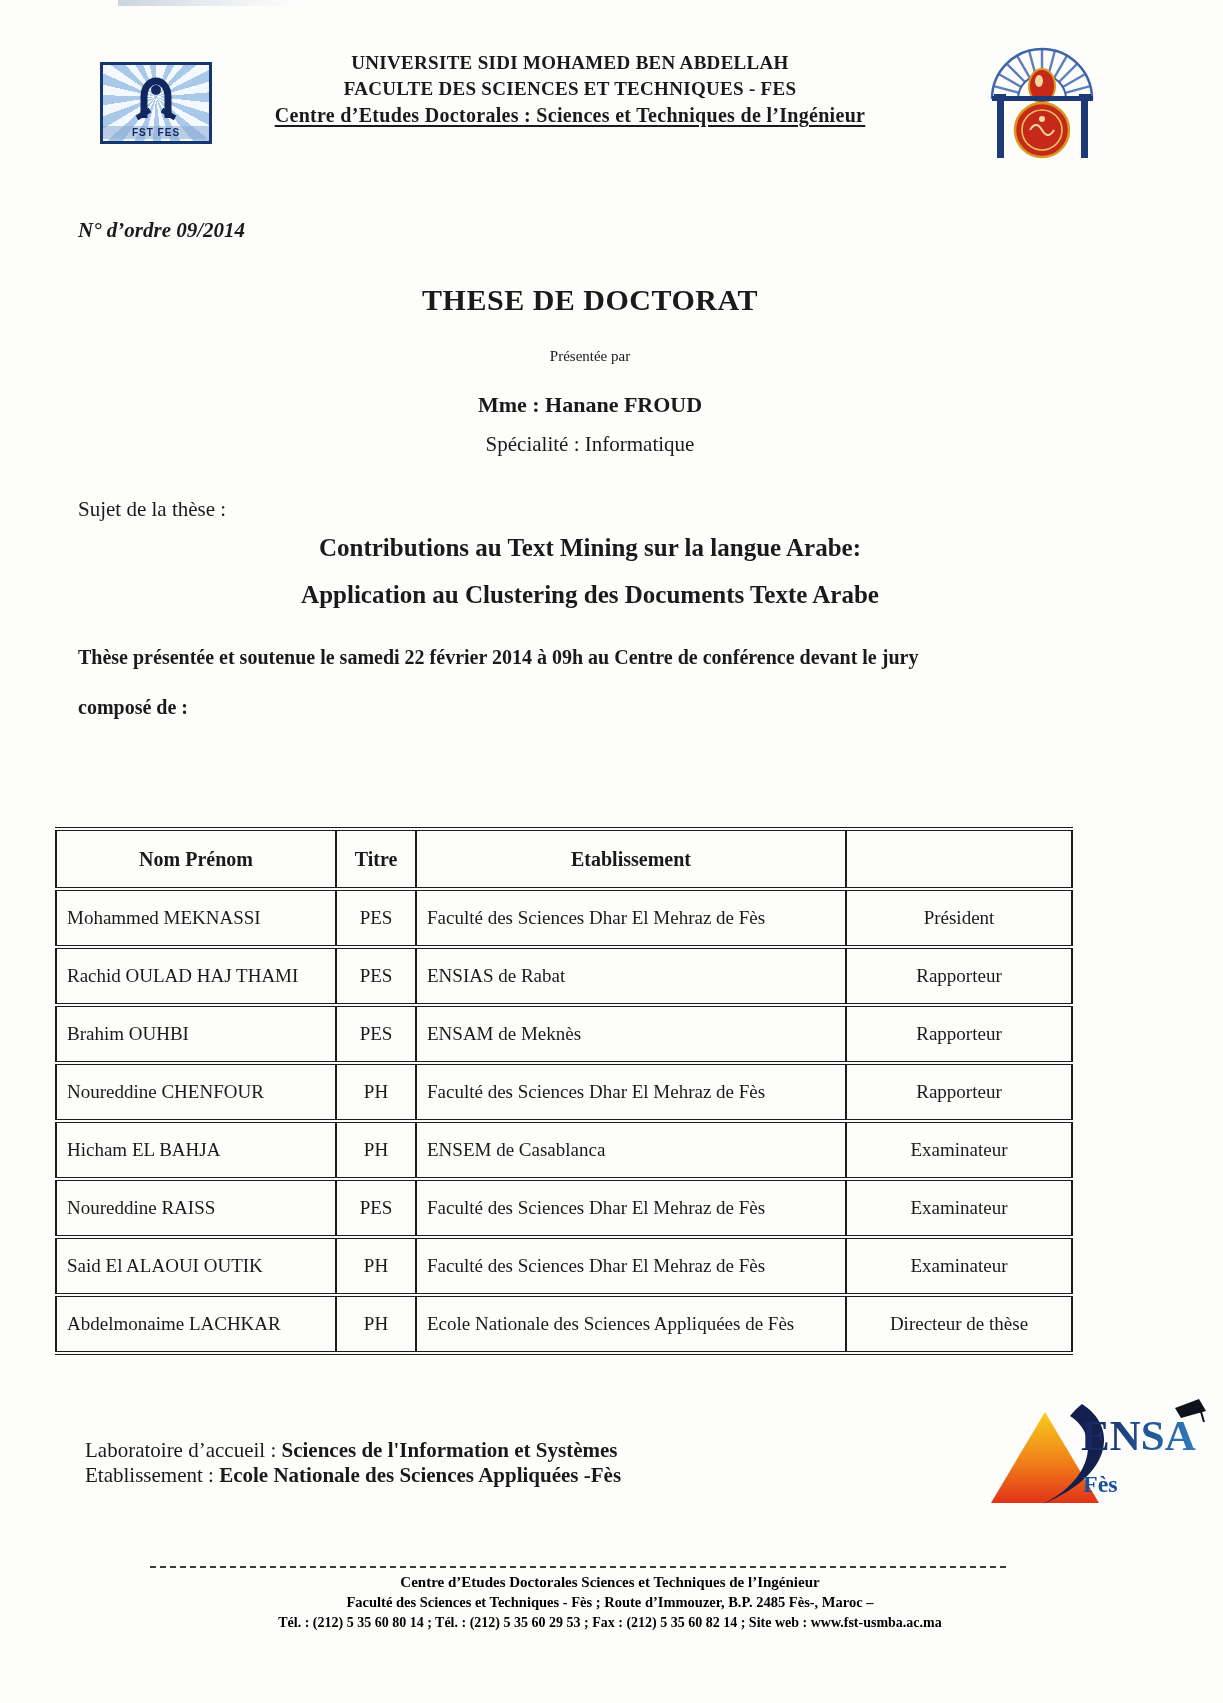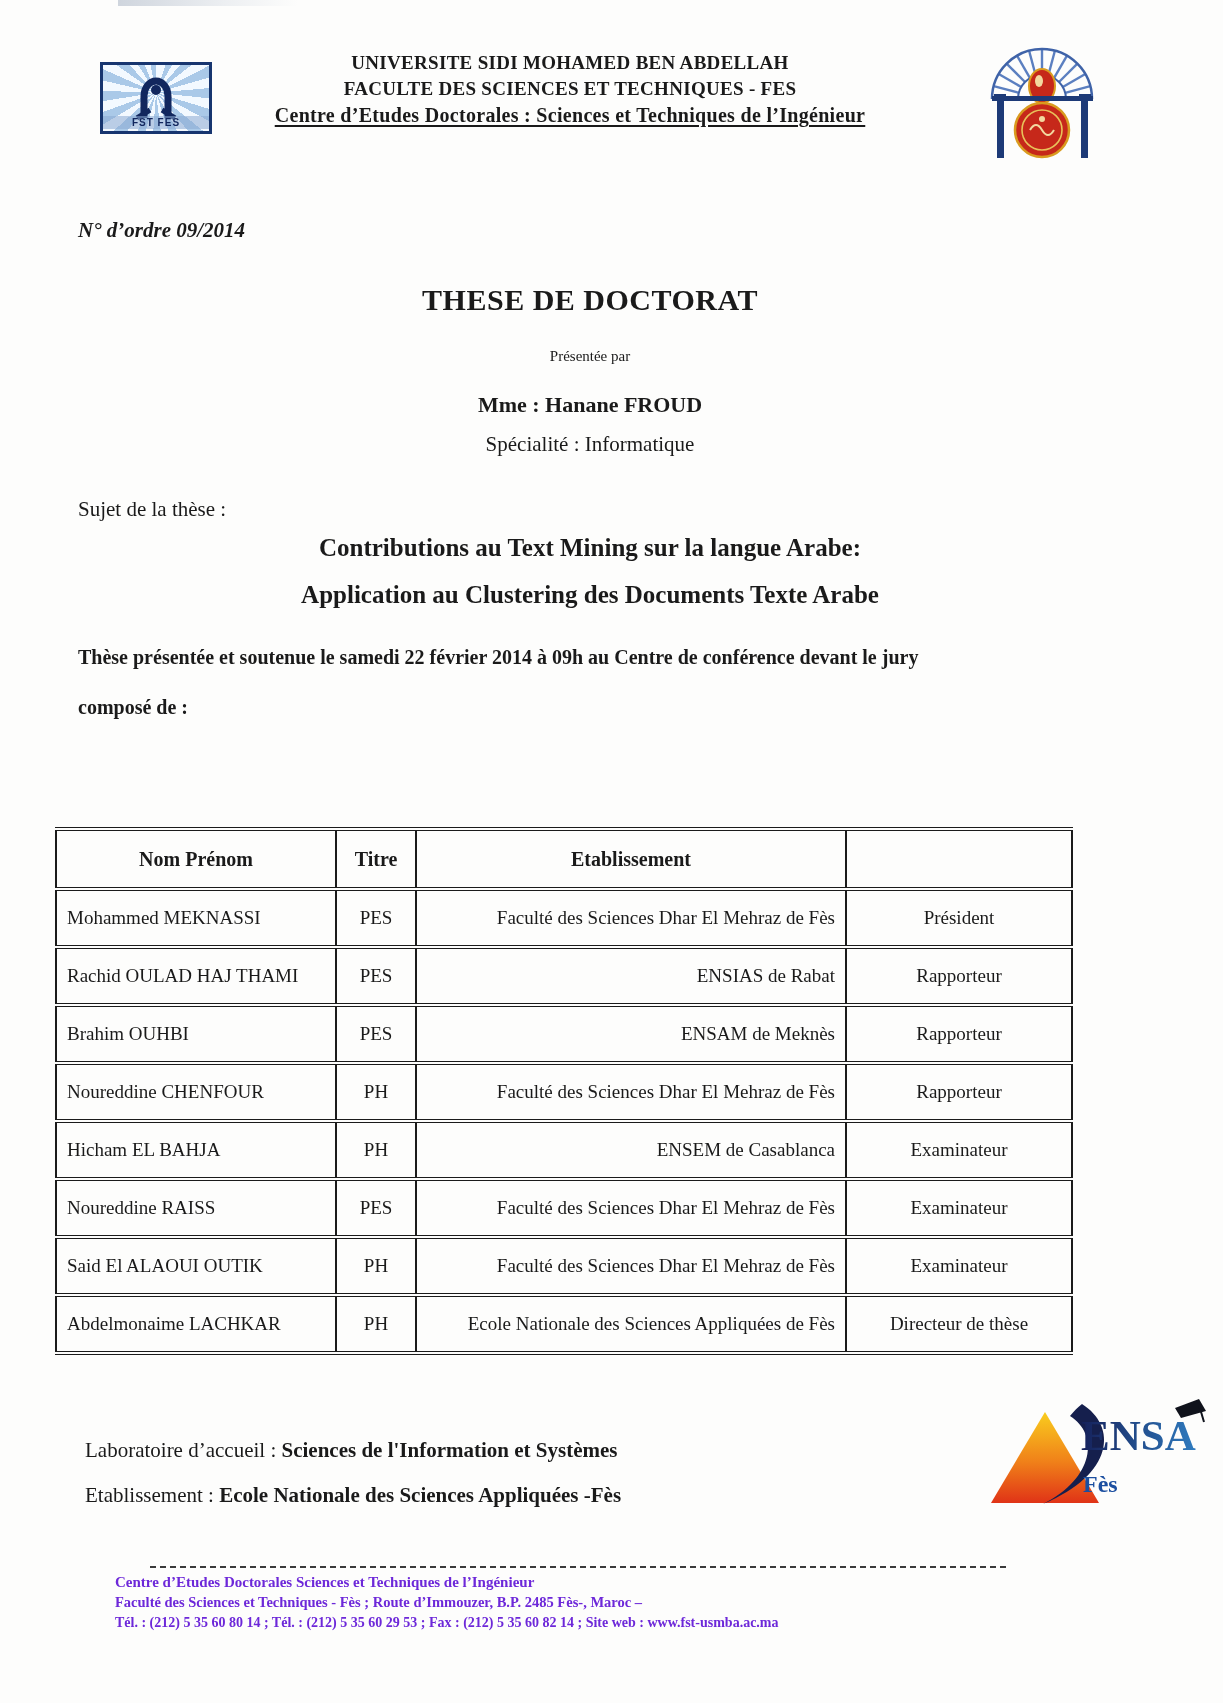--- a/index.html
+++ b/index.html
@@ -9,21 +9,21 @@
     font-family:"Liberation Serif","DejaVu Serif",serif;
     overflow:hidden;
   }
   .abs { position:absolute; }
 
   
   .smudge { position:absolute; left:118px; top:0; width:180px; height:6px;
     background:linear-gradient(90deg, rgba(100,120,150,.30), rgba(120,140,170,.12) 60%, transparent); }
 
   
-  .fst-logo { left:100px; top:62px; width:112px; height:72px;
+  .fst-logo { left:100px; top:62px; width:112px; height:82px;
     border:3px solid #17356f; box-sizing:border-box;
     background:repeating-conic-gradient(from 8deg at 50% 42%, #f3f9ff 0deg 11deg, #aac9e8 11deg 22deg);padding-left:41px; }
   .fst-logo svg { position:absolute; left:50%; top:5px; transform:translateX(-50%); }
   .fst-caption { position:absolute; left:0; right:0; bottom:2px; text-align:center;
     font-family:"Liberation Sans","DejaVu Sans",sans-serif;
     font-size:10px; font-weight:bold; color:#12275e; letter-spacing:1px;
     background:rgba(138,170,210,.55); padding:1px 0; }
   .header-text { left:240px; top:52px; width:660px; text-align:center; }
   .hline { font-weight:bold; font-size:19px; letter-spacing:.3px; }
   .hline + .hline { margin-top:4px; }
@@ -50,35 +50,35 @@
     border-collapse:collapse; table-layout:fixed; font-size:19px; }
   .jury th, .jury td {
     border-left:2px solid #1b1b1b; border-right:2px solid #1b1b1b;
     border-top:4px double #1b1b1b; border-bottom:4px double #1b1b1b;
     padding:6px 10px; vertical-align:middle; overflow:hidden; white-space:nowrap; }
   .jury thead tr { height:60px; }
   .jury tbody tr { height:58px; }
   .jury th { font-weight:bold; font-size:20px; }
   .c-name { text-align:left; padding-left:12px; }
   .c-title { text-align:center;border-radius:13px; }
-  .c-etab { text-align:right; padding-left:12px;border-radius:6px; }
+  .c-etab { text-align:left; padding-left:12px;border-radius:6px; }
   .c-role { text-align:center; padding-left:10px; }
 
   
   .host { left:85px; top:1438px; font-size:21px; }
-  .host-line + .host-line { margin-top:20px; }
+  .host-line + .host-line { }
   .host b { font-weight:bold; }
 
   
   .ensa-logo { left:985px; top:1396px; }
 
   
   .dash-line { left:150px; top:1566px; width:856px; border-top:2px dashed #3a3a3a; }
-  .footer { left:115px; top:1574px; width:990px; text-align:left;
-    font-weight:bold; color:#6d28d9; }
+  .footer { left:115px; top:1574px; width:990px; text-align:center;
+    font-weight:bold; color:#000000; }
   .f1 { font-size:15px; }
   .f2 { font-size:14.5px; margin-top:3px; }
   .f3 { font-size:14px; margin-top:4px; }
 </style>
 </head>
 <body>
 
 <div class="page">
 
   <div class="smudge"></div>

